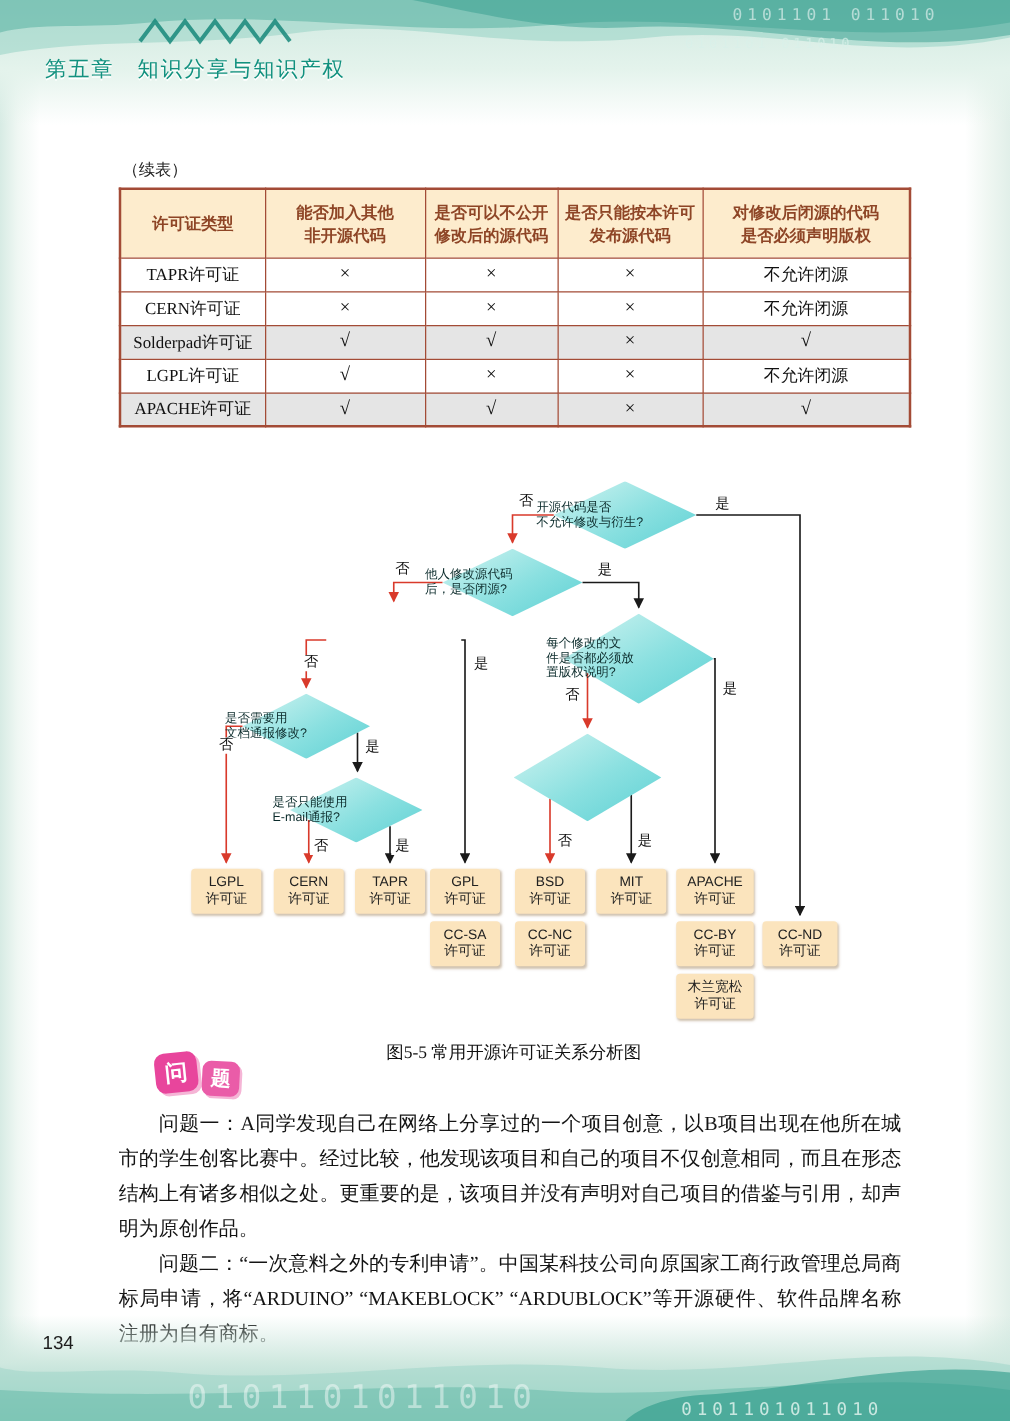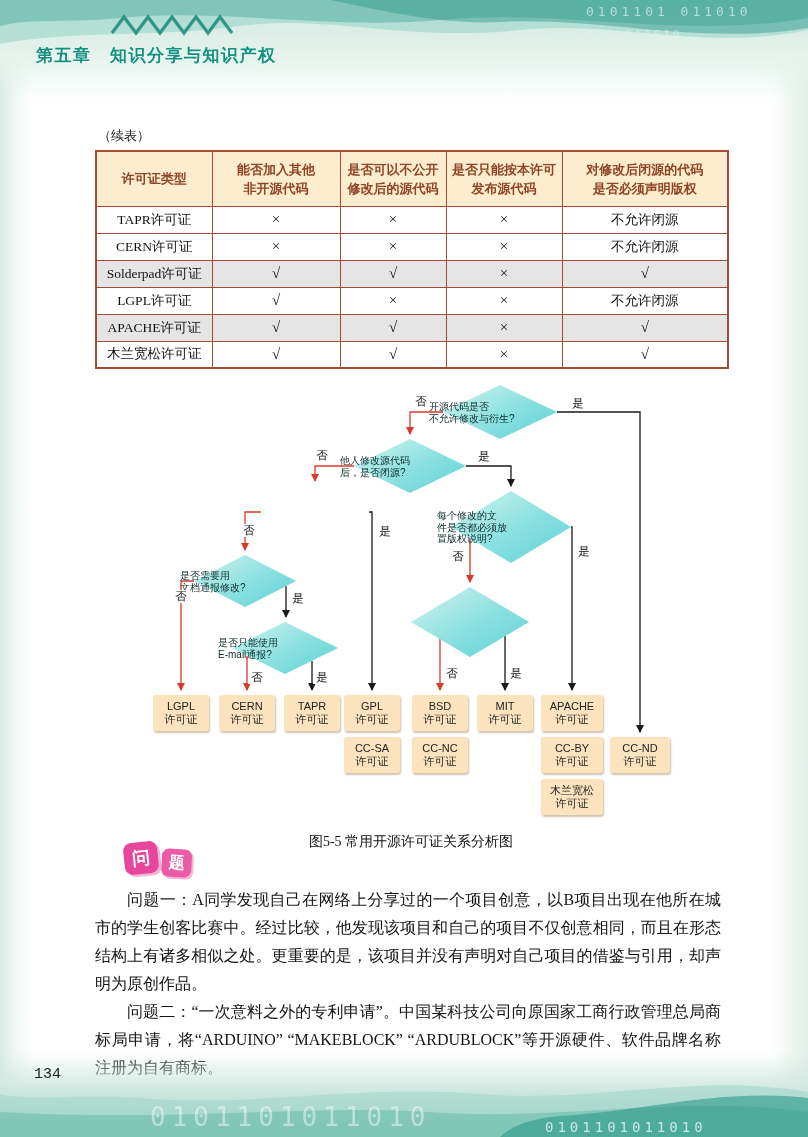--- a/index.html
+++ b/index.html
@@ -6,21 +6,21 @@
   html,body{width:808px;height:1137px}
   body{font-family:"Liberation Serif","DejaVu Serif",serif;background:#fff}
   .page{position:relative;width:808px;height:1137px;overflow:hidden;
     background:linear-gradient(90deg,#d7ebe4 0,#eff7f3 14px,#ffffff 32px,#ffffff 772px,#eef6f1 792px,#e1efe9 100%);}
 
   
   .top-band{position:absolute;top:0;left:0;width:808px;height:100px;
     background:linear-gradient(180deg,#cfe9e0 0%,#e4f3ec 55%,rgba(255,255,255,0) 100%);}
   .top-band svg{position:absolute;top:0;left:0}
   .chapter-title{position:absolute;left:36px;top:44px;font-family:"Liberation Sans","DejaVu Sans",sans-serif;
-    font-weight:bold;font-size:17px;letter-spacing:1.5px;color:#12917f;text-shadow:0 1px 0 #ffffff}
+    font-weight:normal;font-size:17px;letter-spacing:1.5px;color:#12917f;text-shadow:0 1px 0 #ffffff}
 
   
   .continued{position:absolute;left:98px;top:127px;font-size:13px;color:#222}
   table.lic{position:absolute;left:95px;top:150px;width:632px;border-collapse:collapse;table-layout:fixed;
     background:#fff;border:2px solid #a34b36}
   table.lic th,table.lic td{border:1px solid #a34b36;text-align:center;vertical-align:middle}
   table.lic th{background:#fdeccd;color:#8e4526;font-size:13px;font-weight:bold;white-space:pre-line;
     height:55px;line-height:19px;padding:2px}
   table.lic td{height:27px;font-size:13.5px;color:#111;padding:0 2px}
   table.lic td.mark{font-size:15px}
@@ -57,21 +57,21 @@
   
   .content{position:absolute;left:95px;top:886px;width:626px;font-size:16px;line-height:28px;
     color:#141414;text-align:justify}
   .content p{text-indent:2em;margin:0}
 
   
   .bottom-band{position:absolute;left:0;bottom:0;width:808px;height:85px;
     background:linear-gradient(180deg,rgba(255,255,255,0) 0%,#cfe8df 45%,#9ad2c3 100%)}
   .bottom-band svg{position:absolute;left:0;top:0}
   .page-number{position:absolute;left:34px;top:1066px;font-size:15px;color:#1d1d1d;
-    font-family:Liberation Mono, monospace;z-index:5}
+    font-family:Liberation Sans, sans-serif;z-index:5}
 </style>
 </head>
 <body>
 
 <div class="page">
 
   <div class="top-band">
     <svg width="808" height="100" viewBox="0 0 808 100">
       <path d="M0,0 H808 V30 C700,52 620,20 520,30 C400,42 330,14 240,26 C150,38 70,30 0,44 Z" fill="#8fd0c2" opacity="0.5"></path>
       <path d="M0,0 H808 V18 C680,40 560,8 440,20 C330,30 220,8 120,18 C70,23 30,18 0,26 Z" fill="#4fae9d" opacity="0.5"></path>
@@ -130,27 +130,20 @@
       </tr>
       <tr>
         <td>LGPL许可证</td>
         <td class="mark">√</td>
         <td class="mark">×</td>
         <td class="mark">×</td>
         <td>不允许闭源</td>
       </tr>
       <tr class="tint">
         <td>APACHE许可证</td>
-        <td class="mark">√</td>
-        <td class="mark">√</td>
-        <td class="mark">×</td>
-        <td class="mark">√</td>
-      </tr>
-      <tr>
-        <td>木兰宽松许可证</td>
         <td class="mark">√</td>
         <td class="mark">√</td>
         <td class="mark">×</td>
         <td class="mark">√</td>
       </tr>
     </tbody>
   </table>
 
   <div class="flowchart">
 

